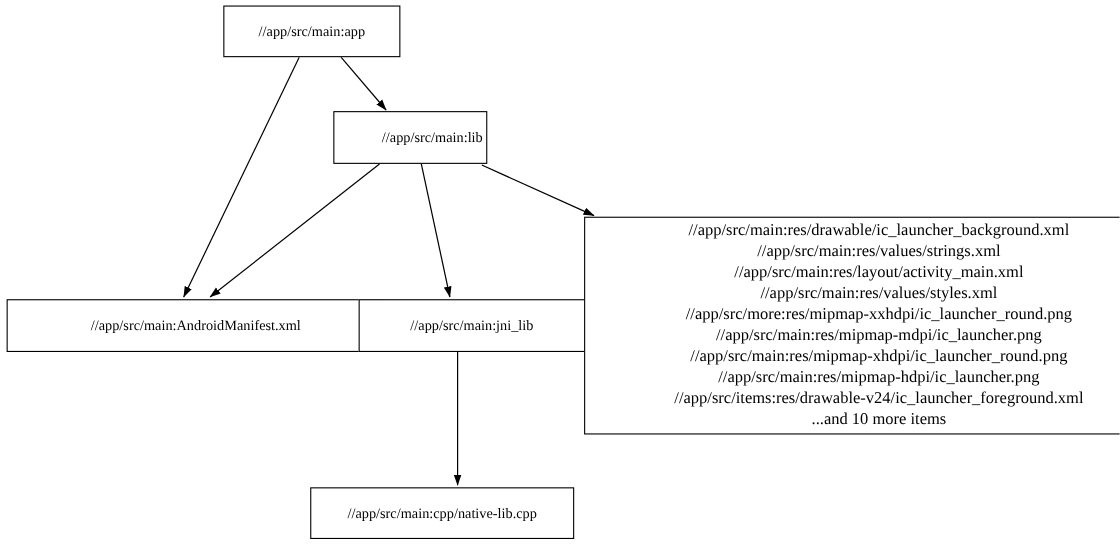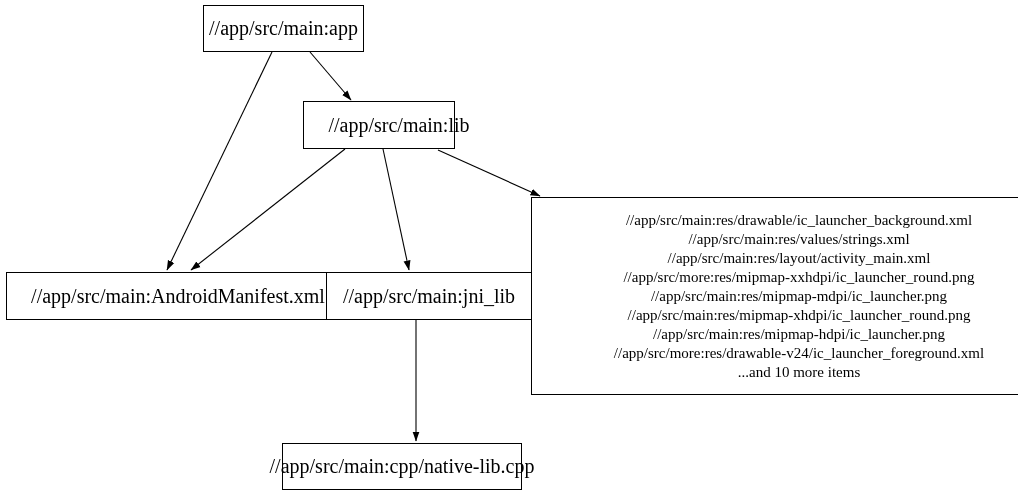--- a/index.html
+++ b/index.html
@@ -25,21 +25,21 @@
     z-index: 1;
   }
   .node {
     position: absolute;
     box-sizing: border-box;
     border: 1px solid #000000;
     background: #ffffff;
     display: flex;
     align-items: center;
     justify-content: center;
-    font-size: 20px;
+    font-size: 13px;
     white-space: nowrap;
     z-index: 2;
     text-align: center;
   }
   .node-multi {
     flex-direction: column;
     justify-content: center;
     line-height: 19px;
     font-size: 15px;
   }
@@ -65,41 +65,42 @@
     <line class="edge-line" x1="345" y1="149" x2="191" y2="270" marker-end="url(#arrow)"></line>
     <line class="edge-line" x1="383" y1="149" x2="409" y2="270" marker-end="url(#arrow)"></line>
     <line class="edge-line" x1="438" y1="150" x2="540" y2="196" marker-end="url(#arrow)"></line>
     <line class="edge-line" x1="416" y1="320" x2="416" y2="441" marker-end="url(#arrow)"></line>
   </svg>
 
   <div class="node" style="left:203px; top:5px; width:161px; height:47px;">
     <span>//app/src/main:app</span>
   </div>
 
-  <div class="node" style="left:303px; top:101px; width:152px; height:48px;padding-left:40px;">
+  <div class="node" style="left:303px; top:101px; width:140px; height:48px;padding-left:40px;">
     <span>//app/src/main:lib</span>
   </div>
 
   <div class="node" style="left:6px; top:272px; width:344px; height:48px;">
     <span>//app/src/main:AndroidManifest.xml</span>
   </div>
 
   <div class="node" style="left:326px; top:272px; width:206px; height:48px;">
     <span>//app/src/main:jni_lib</span>
   </div>
 
   <div class="node node-multi" style="left:531px; top:197px; width:536px; height:198px;">
     <div>//app/src/main:res/drawable/ic_launcher_background.xml</div>
     <div>//app/src/main:res/values/strings.xml</div>
     <div>//app/src/main:res/layout/activity_main.xml</div>
+    <div>//app/src/main:res/values/styles.xml</div>
     <div>//app/src/more:res/mipmap-xxhdpi/ic_launcher_round.png</div>
     <div>//app/src/main:res/mipmap-mdpi/ic_launcher.png</div>
     <div>//app/src/main:res/mipmap-xhdpi/ic_launcher_round.png</div>
     <div>//app/src/main:res/mipmap-hdpi/ic_launcher.png</div>
-    <div>//app/src/more:res/drawable-v24/ic_launcher_foreground.xml</div>
+    <div>//app/src/items:res/drawable-v24/ic_launcher_foreground.xml</div>
     <div>...and 10 more items</div>
   </div>
 
   <div class="node" style="left:282px; top:443px; width:240px; height:47px;">
     <span>//app/src/main:cpp/native-lib.cpp</span>
   </div>
 
 </div>
 
 </body></html>

